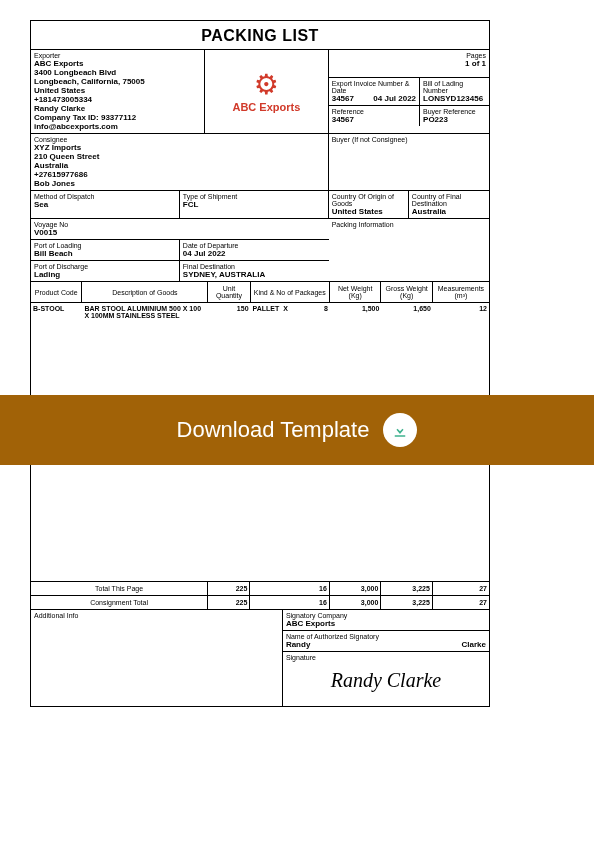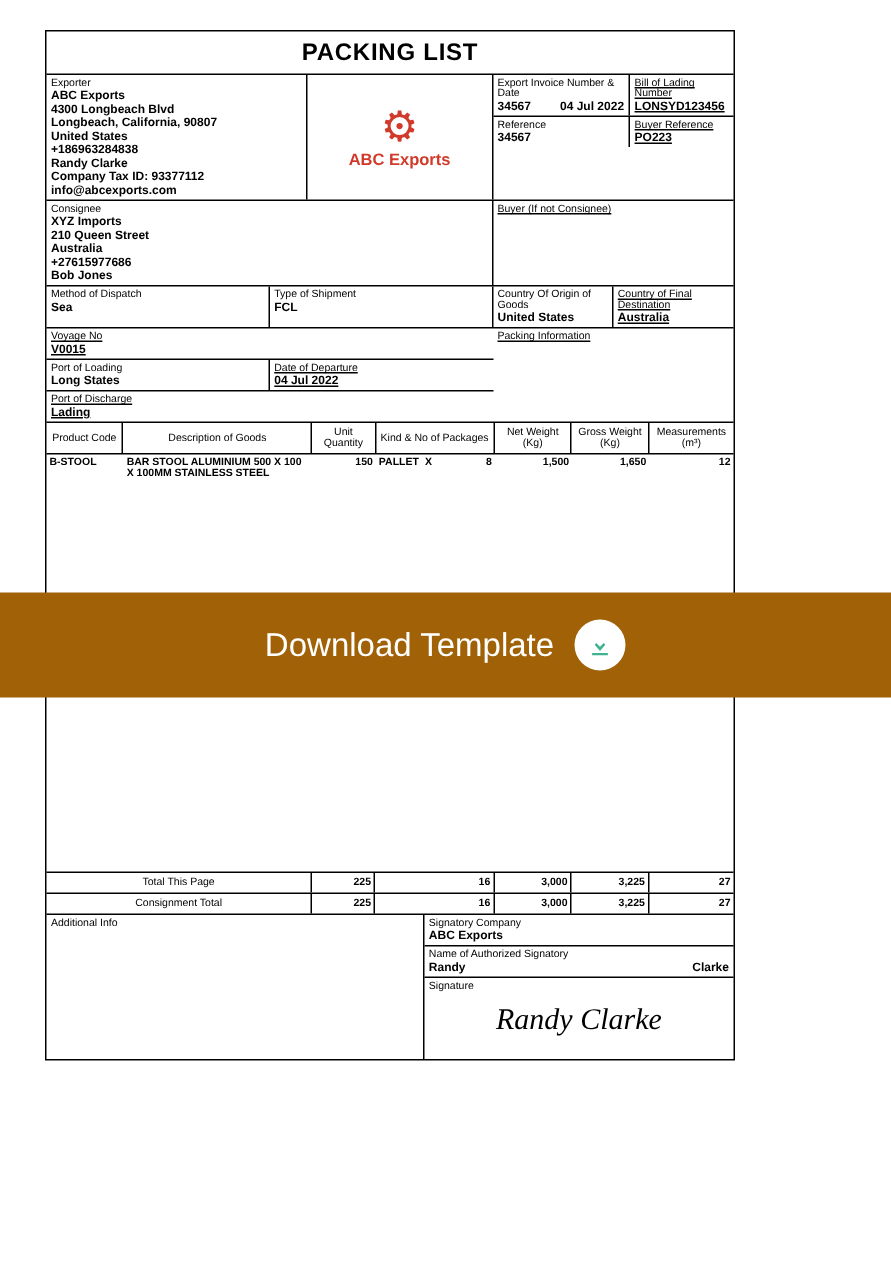--- a/index.html
+++ b/index.html
@@ -2,21 +2,21 @@
 <html><head>
 <meta charset="utf-8">
 <style>
   * { box-sizing: border-box; margin: 0; padding: 0; }
   body { font-family: Arial, sans-serif; background: #fff; width: 594px; }
   .page { width: 520px; position: relative; }
   .doc { margin: 20px 30px 30px 30px; border: 1px solid #000; font-size: 8px; position: relative; }
   .title { font-size: 16px; font-weight: bold; text-align: center; padding: 6px 0 4px; letter-spacing: 0.5px; }
   .row { display: flex; border-top: 1px solid #000; }
   .cell { border-right: 1px solid #000; padding: 2px 3px; }
-  .cell:last-child { border-right: none; text-decoration: underline; }
+  .cell:last-child { border-right: none; }
   .lbl { font-size: 7px; font-weight: normal; }
   .val { font-size: 8px; font-weight: bold; }
   .logo-box { display:flex; flex-direction:column; align-items:center; justify-content:center; }
   .gear { color:#d13a2a; font-size:28px; line-height:1; }
   .logo-text { color:#d13a2a; font-weight:bold; font-size:11px; margin-top:2px; }
   .thead { display:flex; border-top:1px solid #000; font-size:7px; text-align:center; }
   .thead > div { border-right:1px solid #000; padding:3px 2px; display:flex; flex-direction:column; justify-content:center; }
   .thead > div:last-child { border-right:none; }
   .trow { display:flex; font-size:7px; }
   .trow > div { padding:2px 2px; font-weight:bold; }
@@ -40,33 +40,37 @@
 <body>
 
 <div class="page">
   <div class="doc">
     <div class="title">PACKING LIST</div>
 
     <div class="row">
       <div class="cell" style="width:38%">
         <div class="lbl">Exporter</div>
         <div class="val">ABC Exports</div>
-        <div class="val">4300 Longbeach Blvd</div>
-        <div class="val">Longbeach, California, 90807</div>
+        <div class="val">3400 Longbeach Blvd</div>
+        <div class="val">Longbeach, California, 75005</div>
         <div class="val">United States</div>
-        <div class="val">+186963284838</div>
+        <div class="val">+181473005334</div>
         <div class="val">Randy Clarke</div>
         <div class="val">Company Tax ID: 93377112</div>
         <div class="val">info@abcexports.com</div>
       </div>
       <div class="cell logo-box" style="width:27%">
         <div class="gear">⚙</div>
         <div class="logo-text">ABC Exports</div>
       </div>
       <div style="width:35%">
+        <div class="cell" style="border-right:none;text-align:right;border-bottom:1px solid #000;height:28px">
+          <div class="lbl">Pages</div>
+          <div class="val">1 of 1</div>
+        </div>
         <div class="two" style="border-bottom:1px solid #000">
           <div class="cell" style="width:57%">
             <div class="lbl">Export Invoice Number &amp; Date</div>
             <div class="two">
                 <span class="val">34567</span>
                 <span class="val" style="margin-left:auto">04 Jul 2022</span>
               </div>
           </div>
           <div class="cell" style="width:43%;border-right:none">
             <div class="lbl">Bill of Lading Number</div>
@@ -123,31 +127,35 @@
       <div style="width:65%">
         <div class="two" style="border-bottom:1px solid #000">
           <div class="cell" style="width:50%">
             <div class="lbl">Voyage No</div>
             <div class="val">V0015</div>
           </div>
         </div>
         <div class="two" style="border-bottom:1px solid #000">
           <div class="cell" style="width:50%">
             <div class="lbl">Port of Loading</div>
-            <div class="val">Long States</div>
+            <div class="val">Bill Beach</div>
           </div>
           <div class="cell" style="width:50%">
             <div class="lbl">Date of Departure</div>
             <div class="val">04 Jul 2022</div>
           </div>
         </div>
         <div class="two">
           <div class="cell" style="width:50%">
             <div class="lbl">Port of Discharge</div>
             <div class="val">Lading</div>
+          </div>
+          <div class="cell" style="width:50%">
+            <div class="lbl">Final Destination</div>
+            <div class="val">SYDNEY, AUSTRALIA</div>
           </div>
         </div>
       </div>
       <div class="cell" style="width:35%;border-right:none">
         <div class="lbl">Packing Information</div>
       </div>
     </div>
 
     <div class="thead">
       <div class="c-pcode">Product Code</div>

